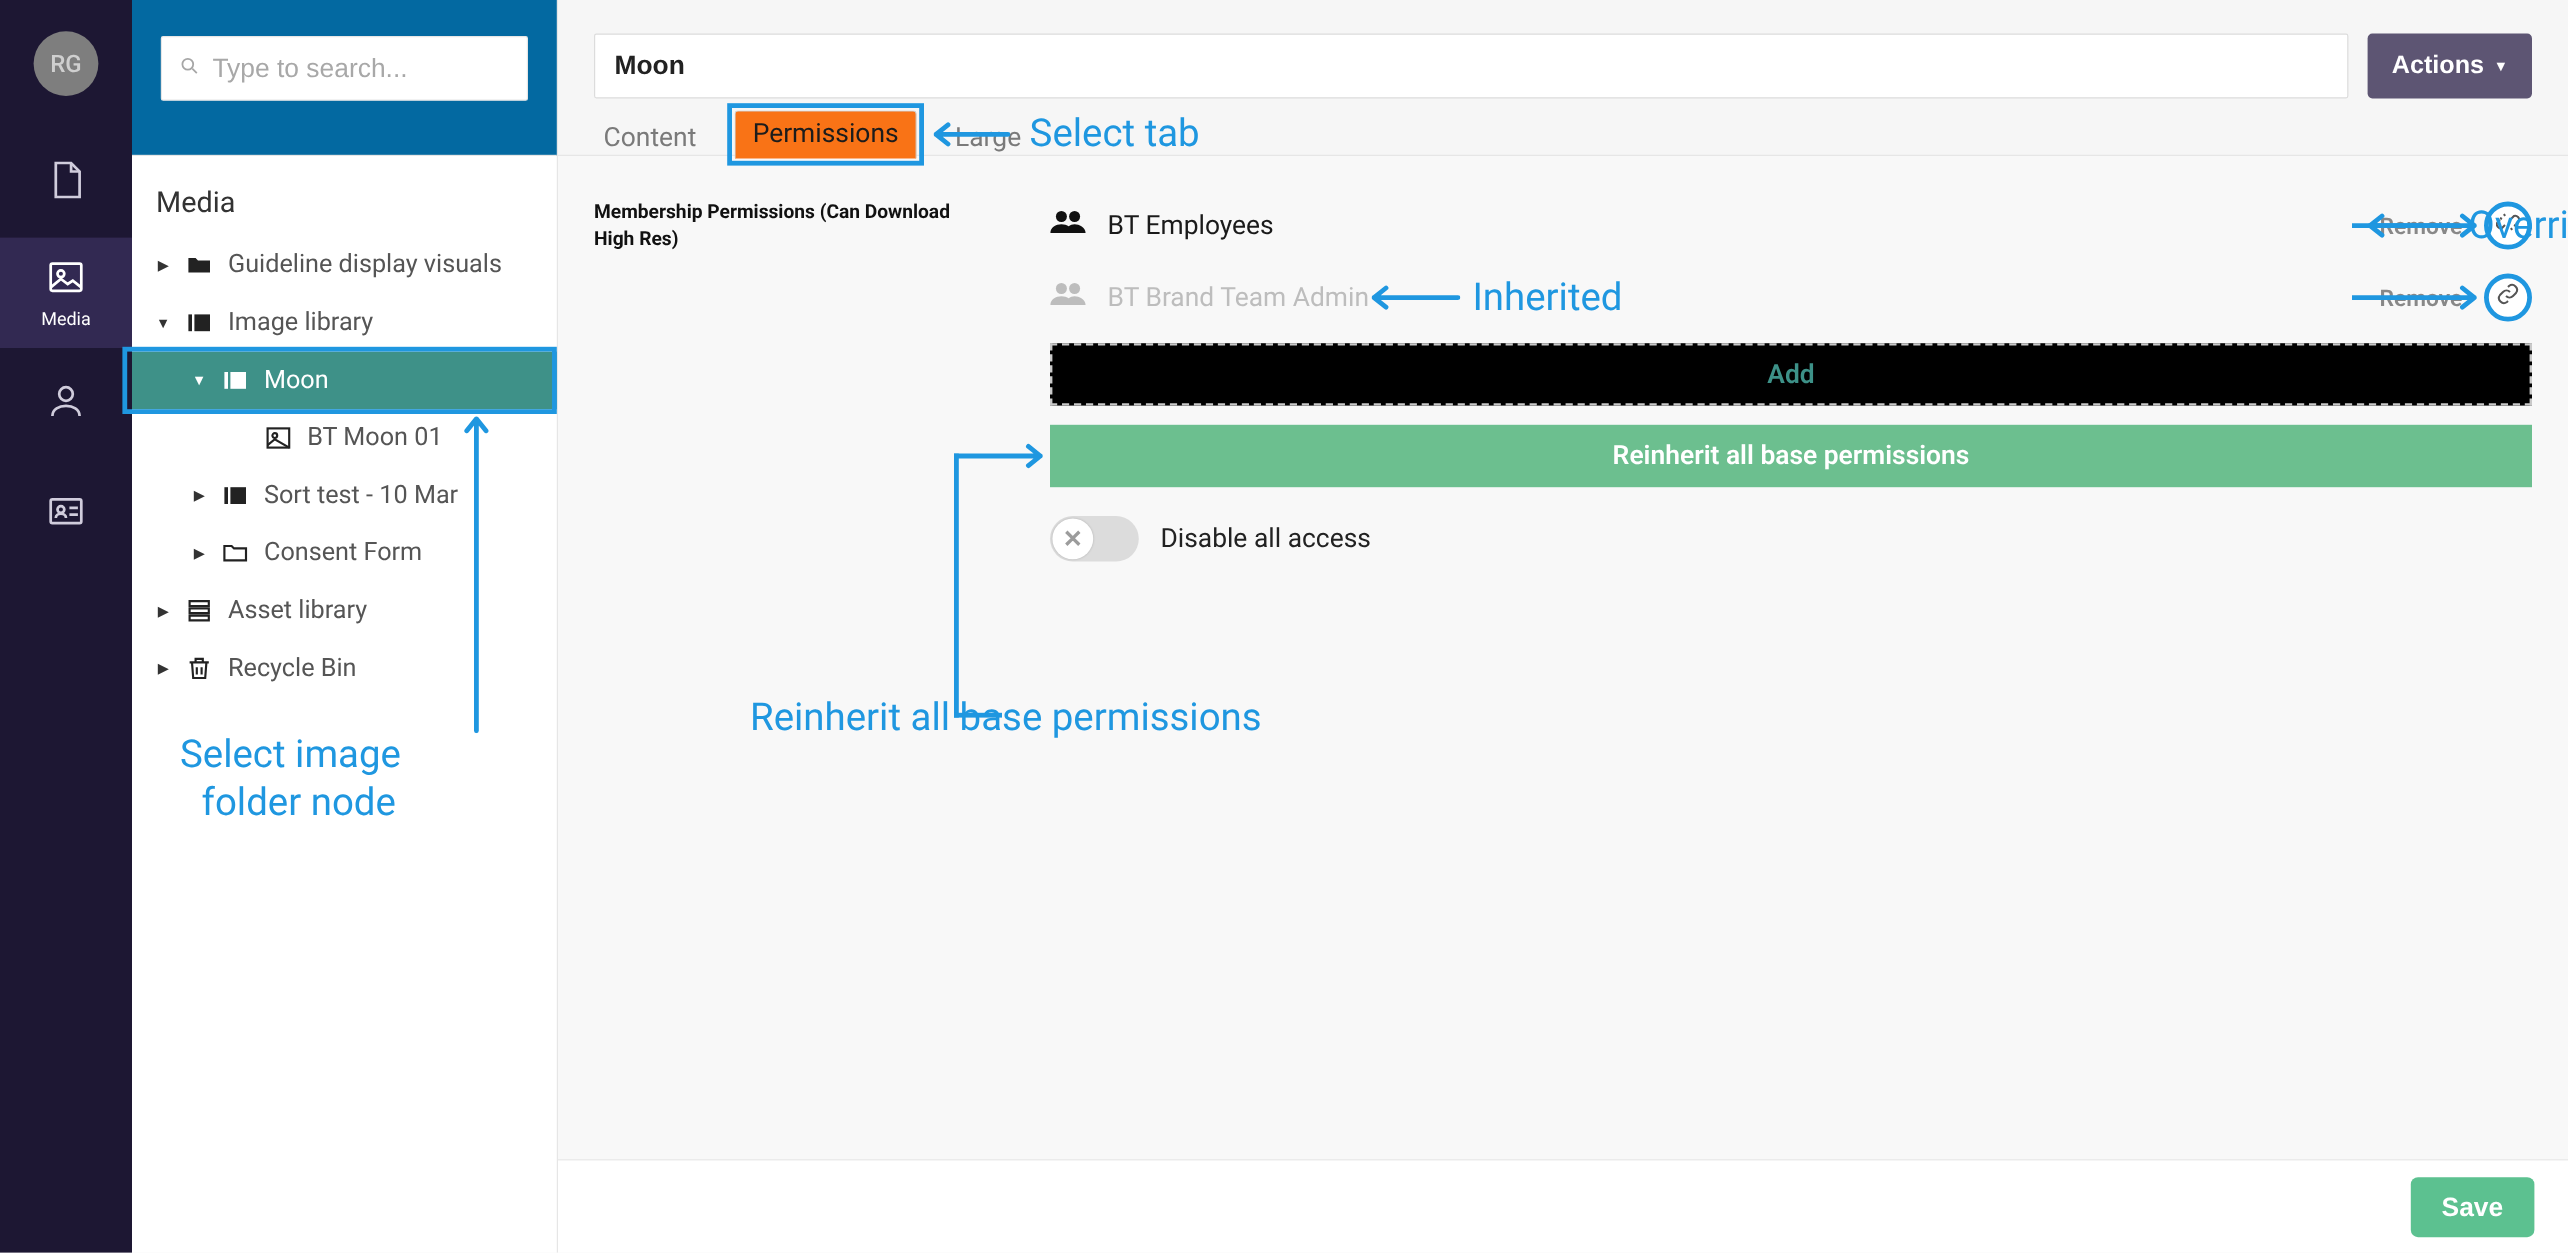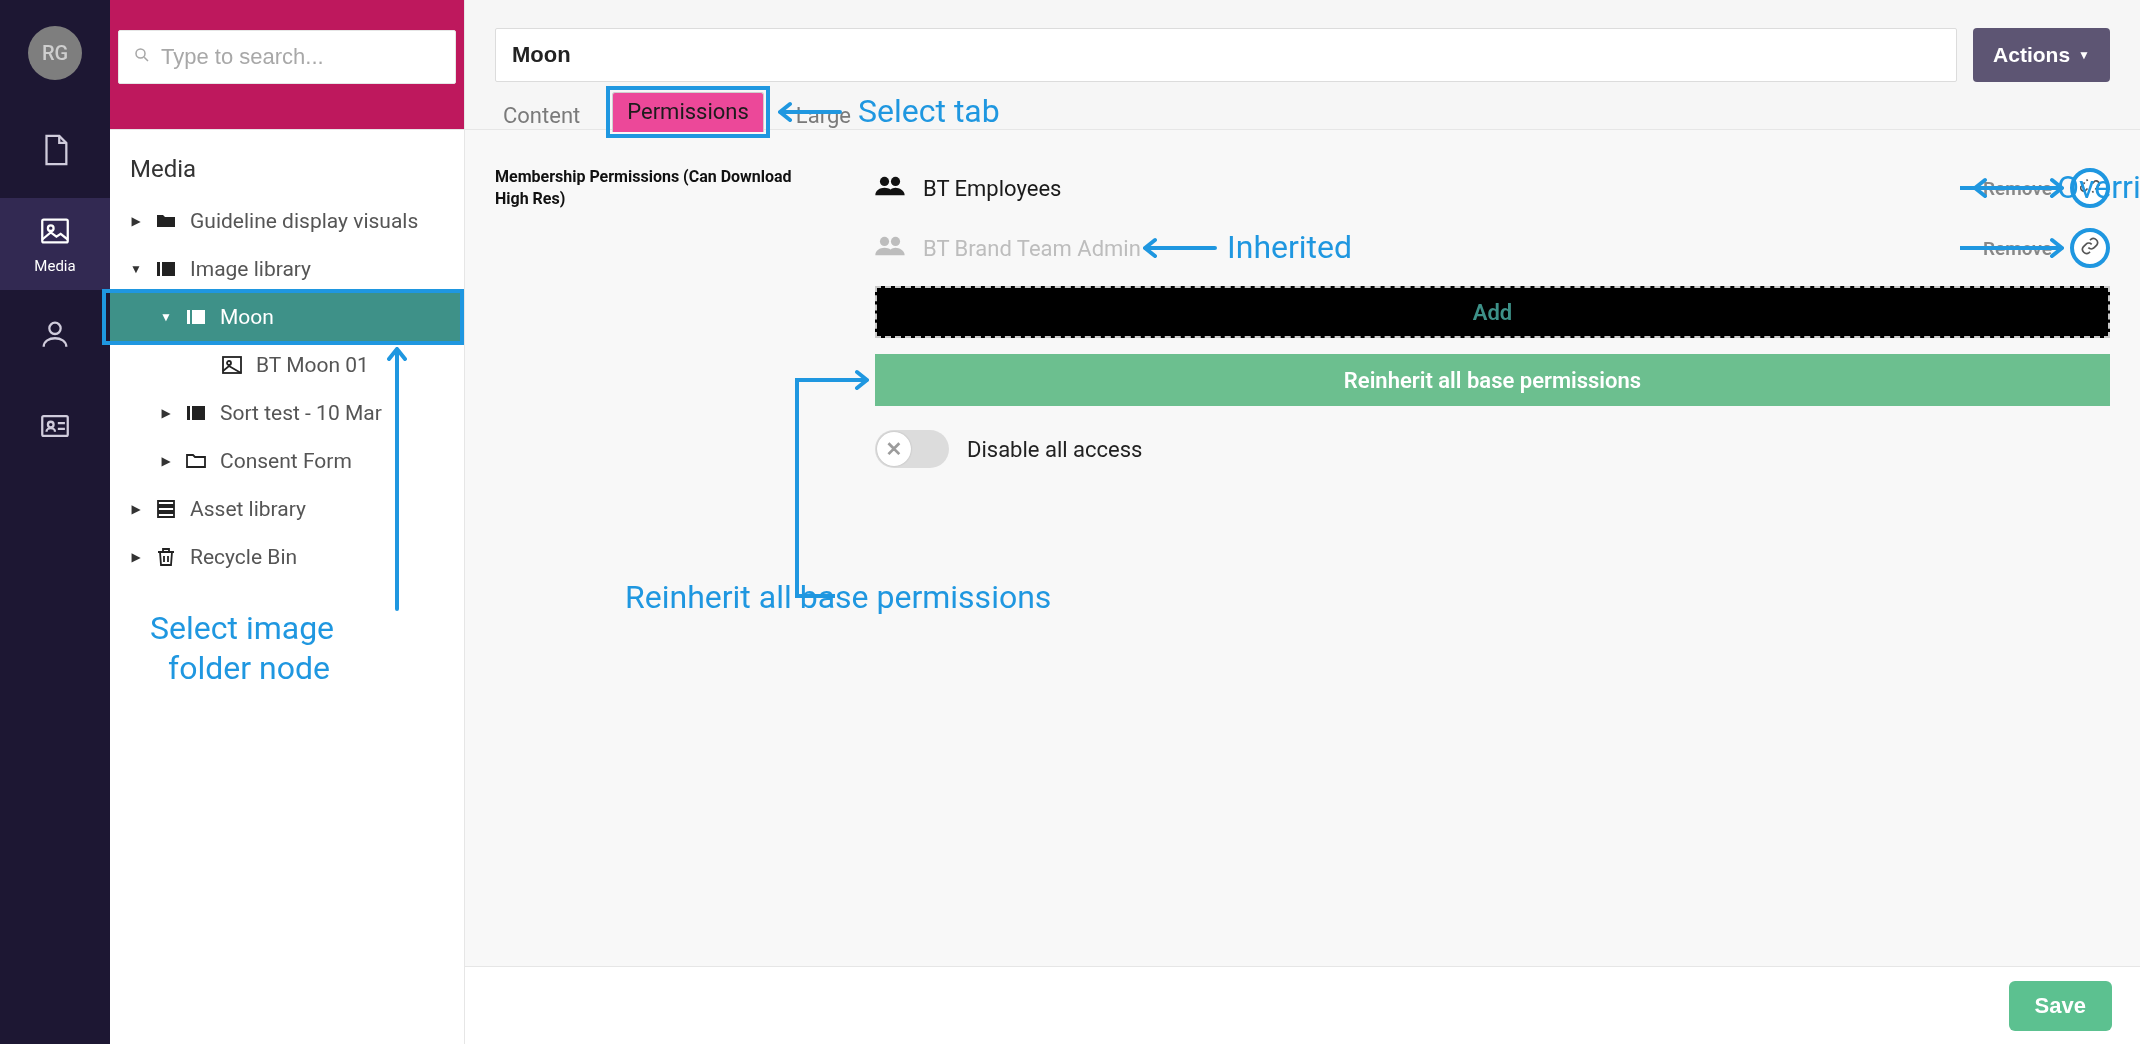--- a/index.html
+++ b/index.html
@@ -50,22 +50,22 @@
     background:#fff;
     border-right:1px solid #e6e6e6;
     display:flex;
     flex-direction:column;
     flex-shrink:0;
     position:relative;
   }
   .search-wrap {
     height:130px;
     border-bottom:1px solid #e6e6e6;
-    background:#be185d;
-    padding:30px 8px;
+    background:#0369a1;
+    padding:30px 24px;
   }
   .search-box {
     background:#fff;
     border:1px solid #e6e6e6;
     border-radius:2px;
     height:54px;
     display:flex;
     align-items:center;
     padding:0 14px;
     gap:10px;
@@ -161,21 +161,21 @@
     margin-top:10px;
     padding-left:4px;
     font-size:22px;
     color:#7a7a7a;
     align-items:flex-end;
     height:40px;
   }
   .tab { cursor:pointer; padding:4px 4px; }
   .tab.active {
     color:#1c1c1c;
-    background:#ec4899;
+    background:#f97316;
     border:1px solid #cfcfcf;
     border-bottom:none;
     border-radius:3px 3px 0 0;
     padding:6px 14px 8px;
     position:relative;
   }
 
   .content-body {
     flex:1;
     overflow:auto;

